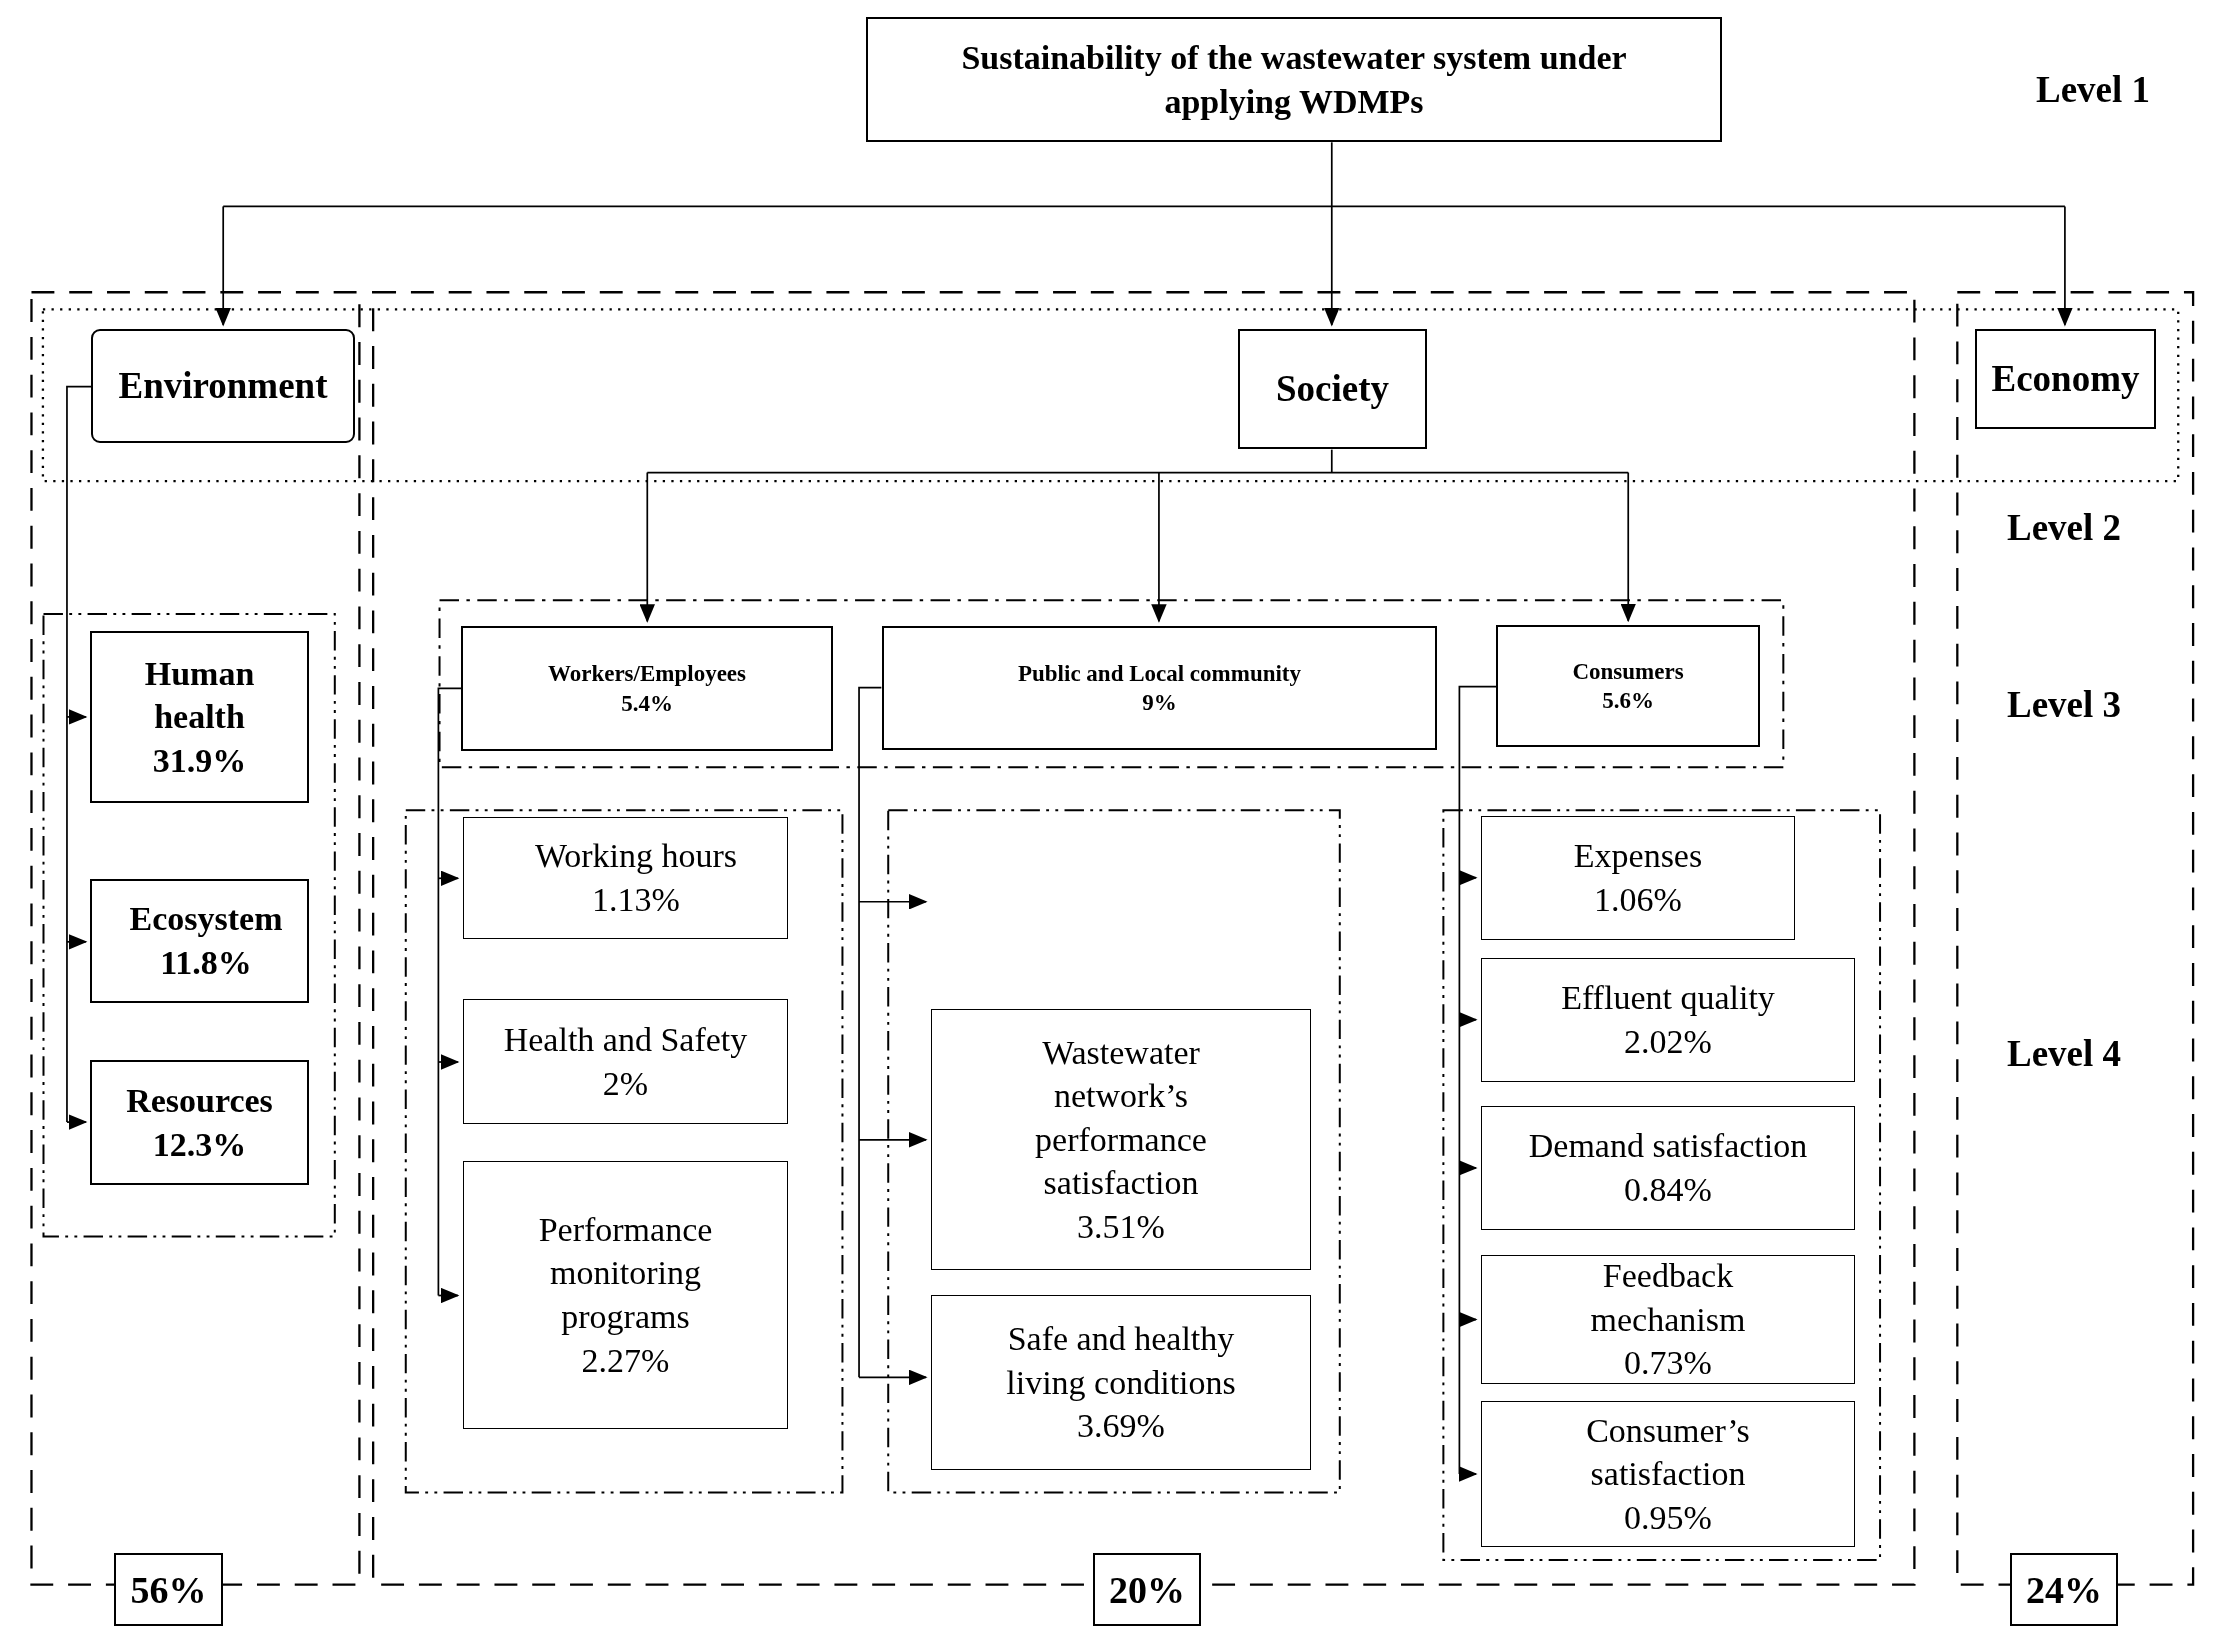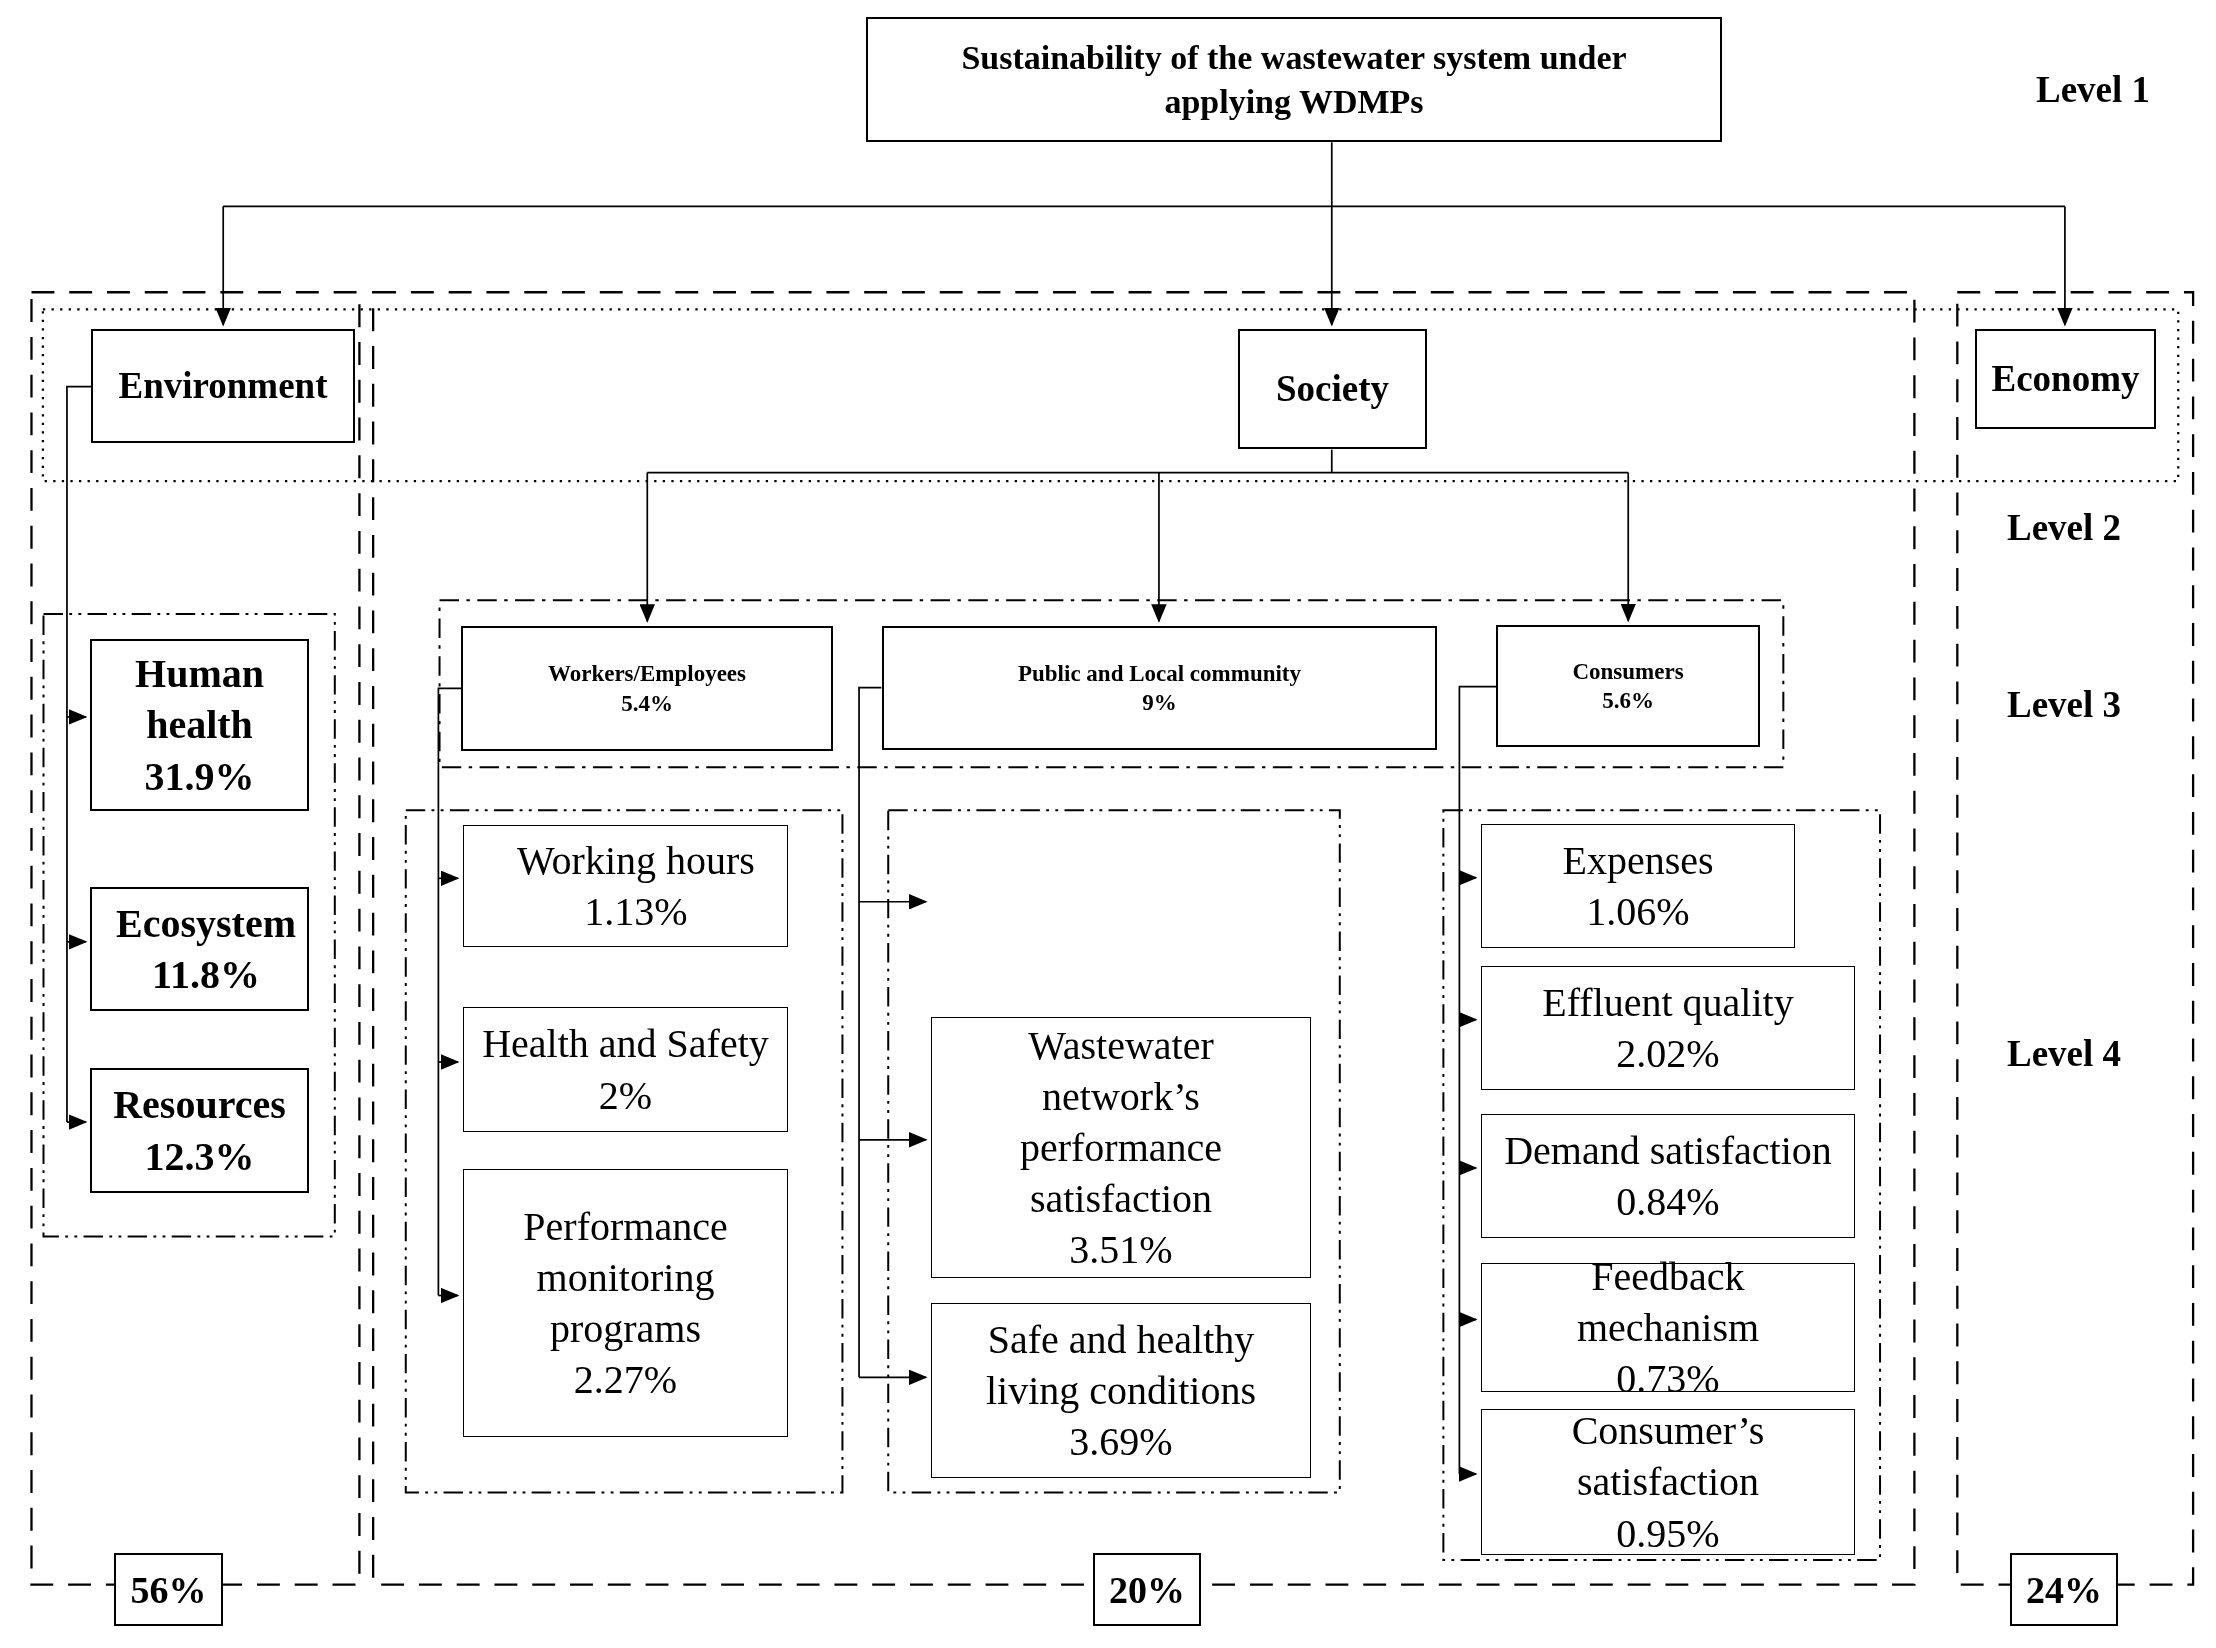--- a/index.html
+++ b/index.html
@@ -23,21 +23,21 @@
     background:#ffffff;
     border:2.3px solid #000;
     box-sizing:border-box;
     line-height:1.28;
   }
   .lbl{white-space:pre-line;display:block;}
   .bold{font-weight:bold;}
   .fs-title{font-size:34px;}
   .fs-l2{font-size:37px;}
   .fs-l3{font-size:23px;}
-  .fs-l4{font-size:40px;margin-top:8px;}
+  .fs-l4{font-size:34px;}
   .bw5{border-width:2.9px;}
   .bw4{border-width:2.3px;}
   .bw3{border-width:1.7px;}
   .level-label{
     position:absolute;
     transform:translate(-50%,-50%);
     font-size:37px;
     font-weight:bold;
     white-space:nowrap;
   }
@@ -47,21 +47,21 @@
     align-items:center;
     justify-content:center;
     background:#fff;
     border:2.3px solid #000;
     box-sizing:border-box;
     font-size:38px;
     font-weight:bold;
   }
   
   .p-title{left:866px;top:17px;width:856px;height:125px;}
-  .p-env{left:91px;top:329px;width:264px;height:114px;}
+  .p-env{left:91px;top:329px;width:264px;height:114px;border-radius:9px;}
   .p-soc{left:1238px;top:329px;width:189px;height:120px;}
   .p-eco{left:1975px;top:329px;width:181px;height:100px;}
   .p-workers{left:461px;top:626px;width:372px;height:125px;}
   .p-public{left:882px;top:626px;width:555px;height:124px;}
   .p-consumers{left:1496px;top:625px;width:264px;height:122px;}
   .p-human{left:90px;top:631px;width:219px;height:172px;}
   .p-ecosystem{left:90px;top:879px;width:219px;height:124px;padding-left:13px;}
   .p-resources{left:90px;top:1060px;width:219px;height:125px;}
   .p-workhours{left:463px;top:817px;width:325px;height:122px;padding-left:21px;}
   .p-healthsafety{left:463px;top:999px;width:325px;height:125px;}

